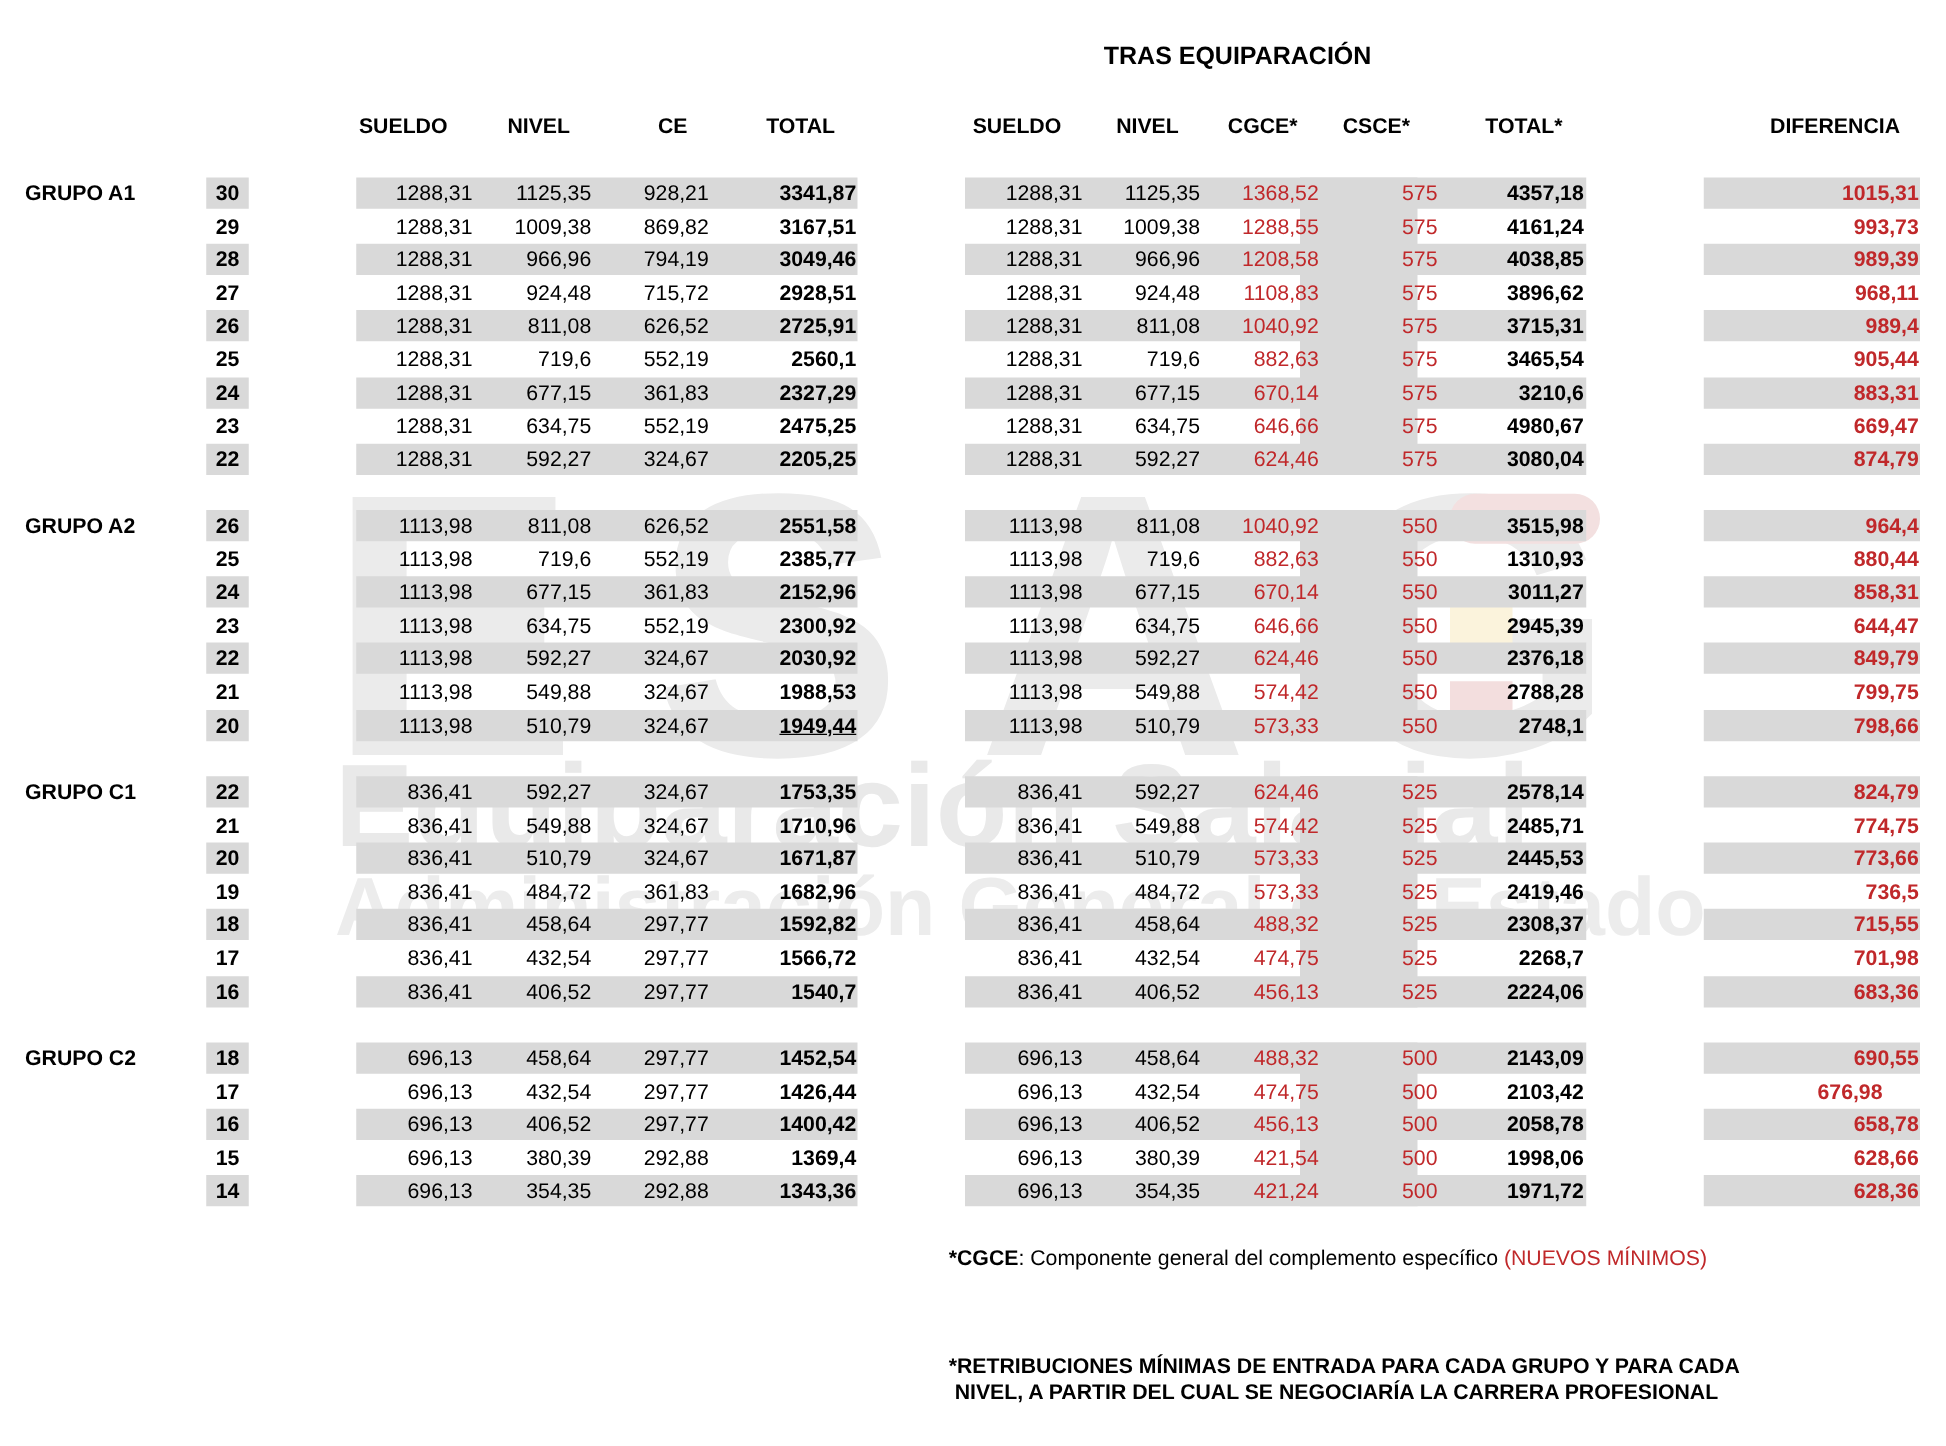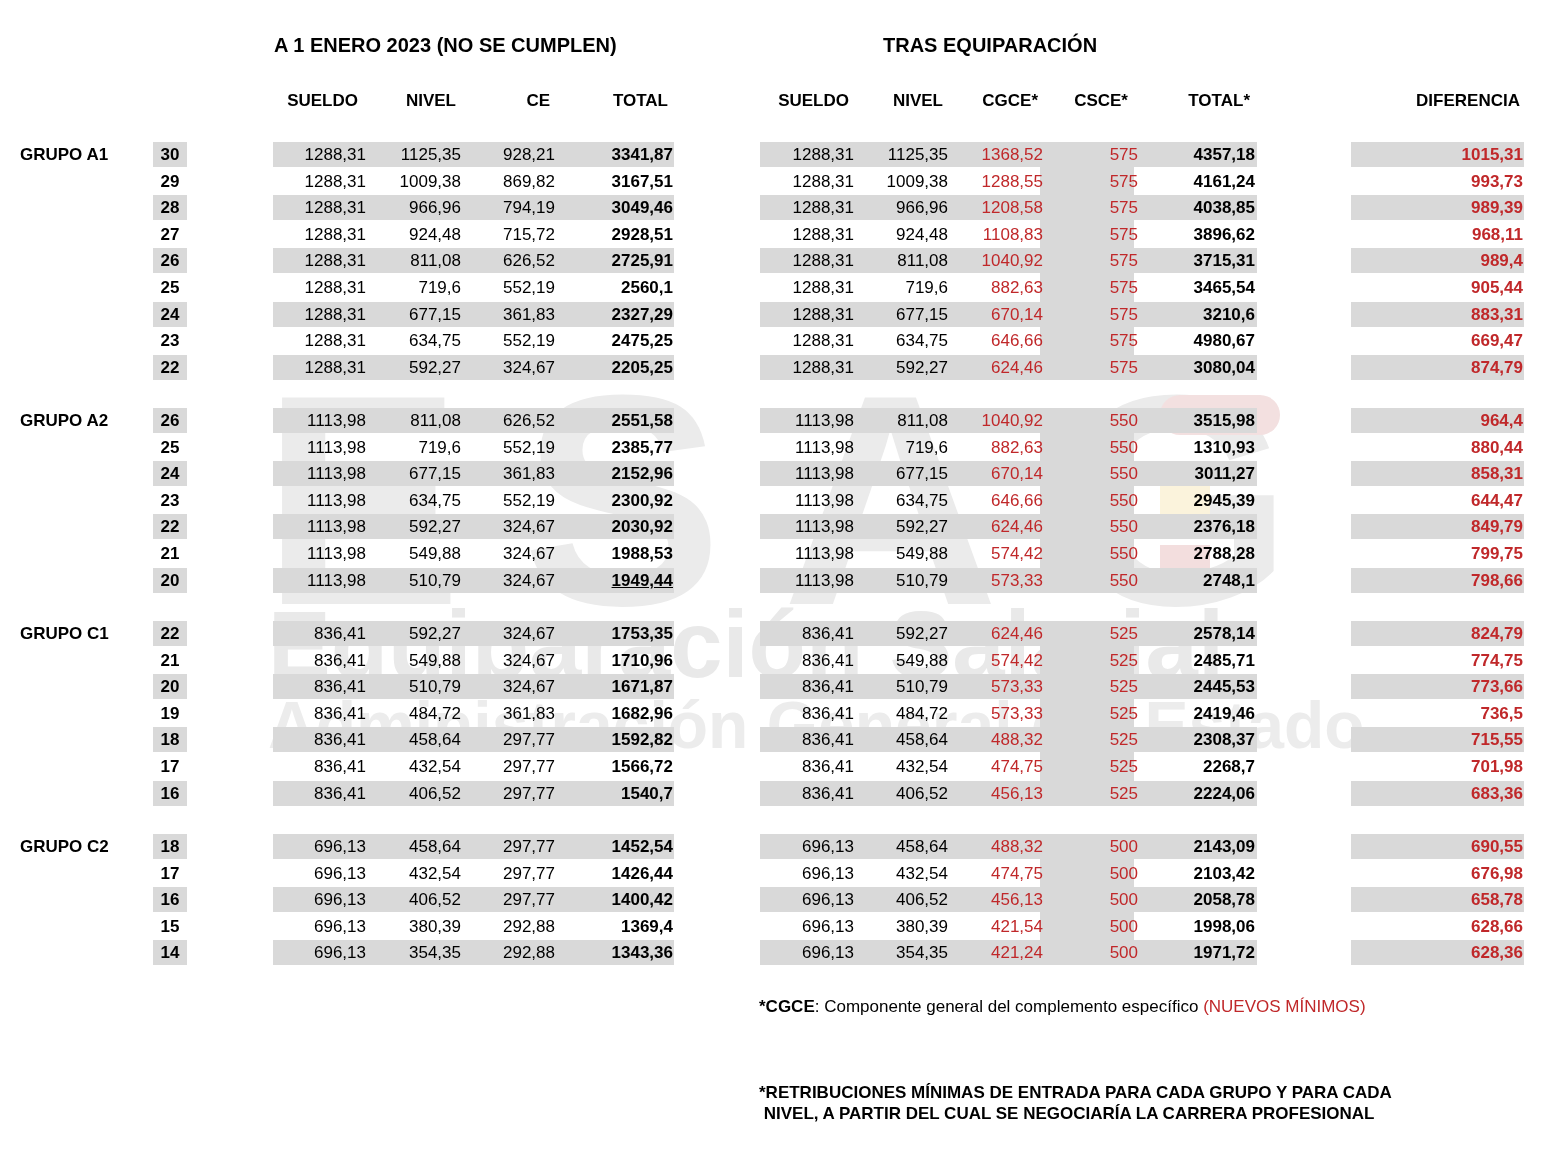--- a/index.html
+++ b/index.html
@@ -1,21 +1,21 @@
 <!DOCTYPE html>
 <html><head>
 <meta charset="utf-8">
 <style>
   html,body{margin:0;padding:0;background:#fff;}
   body{width:1557px;height:1157px;position:relative;overflow:hidden;font-family:"Liberation Sans",sans-serif;color:#000;}
   .abs{position:absolute;}
   .title{font-weight:bold;font-size:20px;top:34px;white-space:nowrap;}
   .hdr{font-weight:bold;font-size:17px;top:91px;text-align:right;white-space:nowrap;}
   .grp-label{font-weight:bold;font-size:17px;left:20px;white-space:nowrap;}
-  .row{position:absolute;left:4px;width:1280px;height:25px;}
+  .row{position:absolute;left:16px;width:1280px;height:25px;}
   .band{position:absolute;top:0;height:25px;background:#d9d9d9;}
   .cell{position:absolute;top:0;height:25px;line-height:25px;font-size:17px;text-align:right;white-space:nowrap;}
   .lvl{font-weight:bold;text-align:center;}
   .bold{font-weight:bold;}
   .red{color:#c0282a;}
   .redb{color:#c0282a;font-weight:bold;}
   .csce-col{position:absolute;left:1040px;width:94px;background:#d9d9d9;}
   .note{font-size:17px;left:759px;white-space:nowrap;}
   .note b{font-weight:bold;}
   .final{font-weight:bold;font-size:17px;left:759px;line-height:21px;white-space:pre;}
@@ -28,21 +28,20 @@
 <div class="layer" style="z-index:0;">
   <div class="wm" style="left:262px;top:350px;font-size:300px;letter-spacing:60px;line-height:300px;color:#ebebeb;">ESAG</div>
   <div class="abs" style="left:1160px;top:395px;width:120px;height:40px;background:#f3e0e0;border-radius:20px;"></div>
   <div class="abs" style="left:1160px;top:465px;width:50px;height:50px;background:#fbf3dc;"></div>
   <div class="abs" style="left:1160px;top:545px;width:50px;height:35px;background:#f3dede;"></div>
   <div class="wm" style="left:268px;top:595px;font-size:94px;line-height:100px;color:#e9e9e9;">Equiparación Salarial</div>
   <div class="wm" style="left:268px;top:690px;font-size:66px;line-height:70px;color:#ececec;">Administración General del Estado</div>
 </div>
 
 <div class="layer" id="content" style="z-index:1;">
-  <div class="abs title" style="left:274px;">A 1 ENERO 2023 (NO SE CUMPLEN)</div>
   <div class="abs title" style="left:883px;">TRAS EQUIPARACIÓN</div>
 
   <div class="abs hdr" style="left:258px;width:100px;">SUELDO</div>
   <div class="abs hdr" style="left:356px;width:100px;">NIVEL</div>
   <div class="abs hdr" style="left:450px;width:100px;">CE</div>
   <div class="abs hdr" style="left:568px;width:100px;">TOTAL</div>
 
   <div class="abs hdr" style="left:749px;width:100px;">SUELDO</div>
   <div class="abs hdr" style="left:843px;width:100px;">NIVEL</div>
   <div class="abs hdr" style="left:938px;width:100px;">CGCE*</div>
@@ -431,21 +430,21 @@
         <div class="cell lvl" style="left: 149px; width: 34px;">17</div>
         <div class="cell " style="left: 252px; width: 110px;">696,13</div>
         <div class="cell " style="left: 347px; width: 110px;">432,54</div>
         <div class="cell " style="left: 441px; width: 110px;">297,77</div>
         <div class="cell bold" style="left: 559px; width: 110px;">1426,44</div>
         <div class="cell " style="left: 740px; width: 110px;">696,13</div>
         <div class="cell " style="left: 834px; width: 110px;">432,54</div>
         <div class="cell red" style="left: 929px; width: 110px;">474,75</div>
         <div class="cell red" style="left: 1024px; width: 110px;">500</div>
         <div class="cell bold" style="left: 1141px; width: 110px;">2103,42</div>
-        <div class="cell redb" style="left: 1409px; width: 110px;">676,98</div>
+        <div class="cell redb" style="left: 1409px; width: 110px; text-align: center;">676,98</div>
       </div>
       <div class="row" style="top: 887.2px;">
         <div class="band" style="left: 149px; width: 34px;"></div>
         <div class="band" style="left: 269px; width: 401px;"></div>
         <div class="band" style="left: 756px; width: 497px;"></div>
         <div class="band" style="left: 1347px; width: 173px;"></div>
         <div class="cell lvl" style="left: 149px; width: 34px;">16</div>
         <div class="cell " style="left: 252px; width: 110px;">696,13</div>
         <div class="cell " style="left: 347px; width: 110px;">406,52</div>
         <div class="cell " style="left: 441px; width: 110px;">297,77</div>

